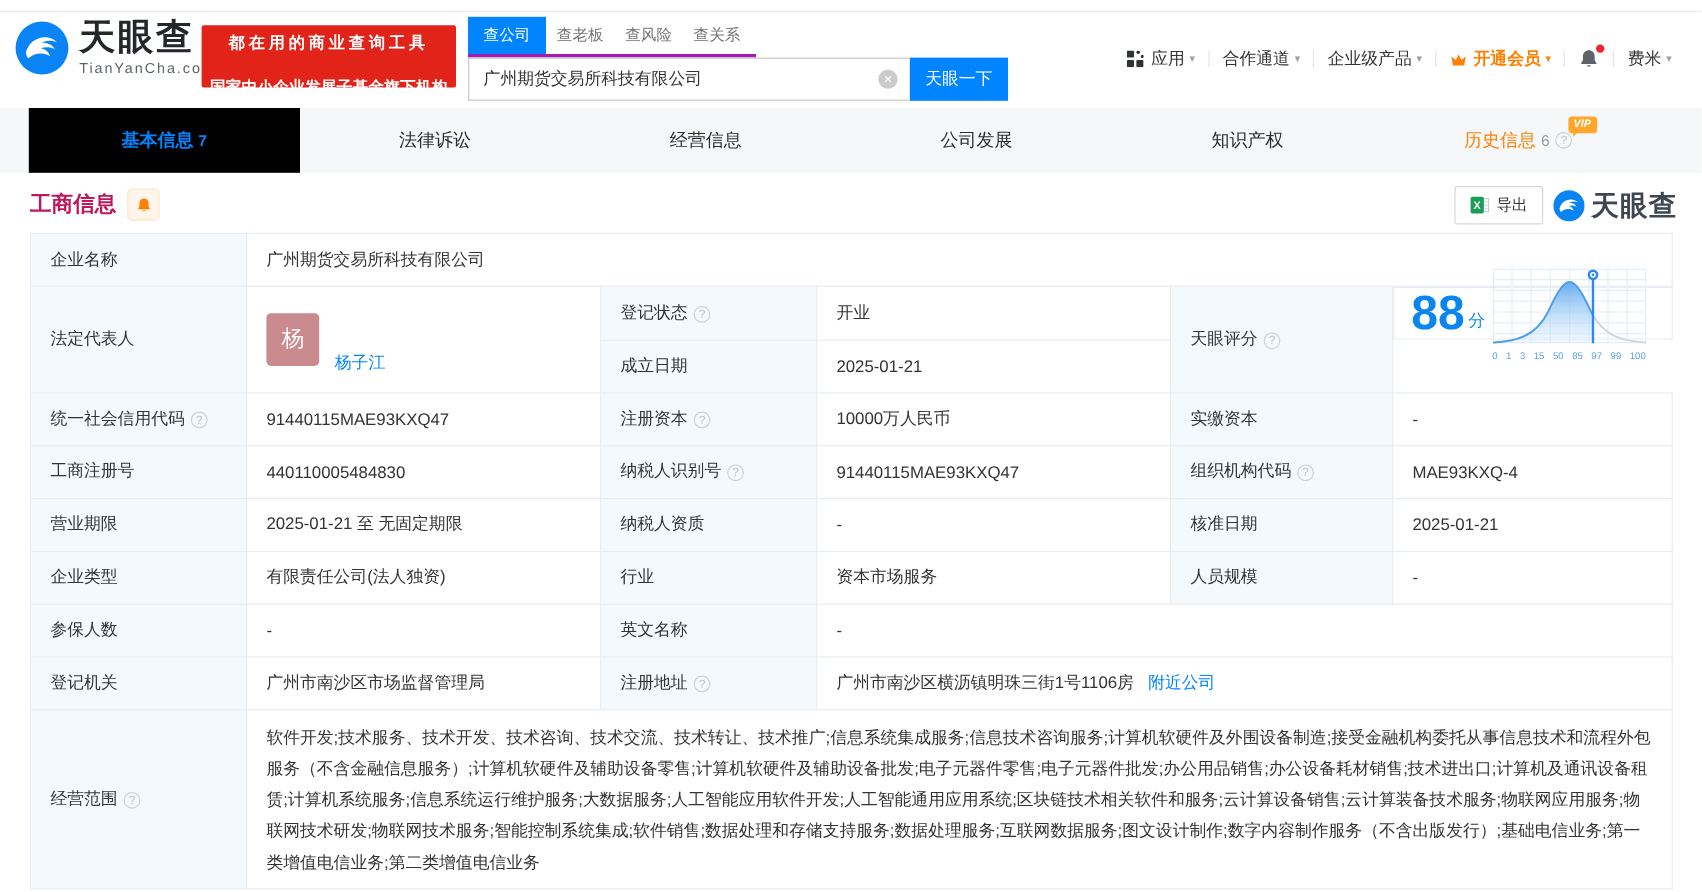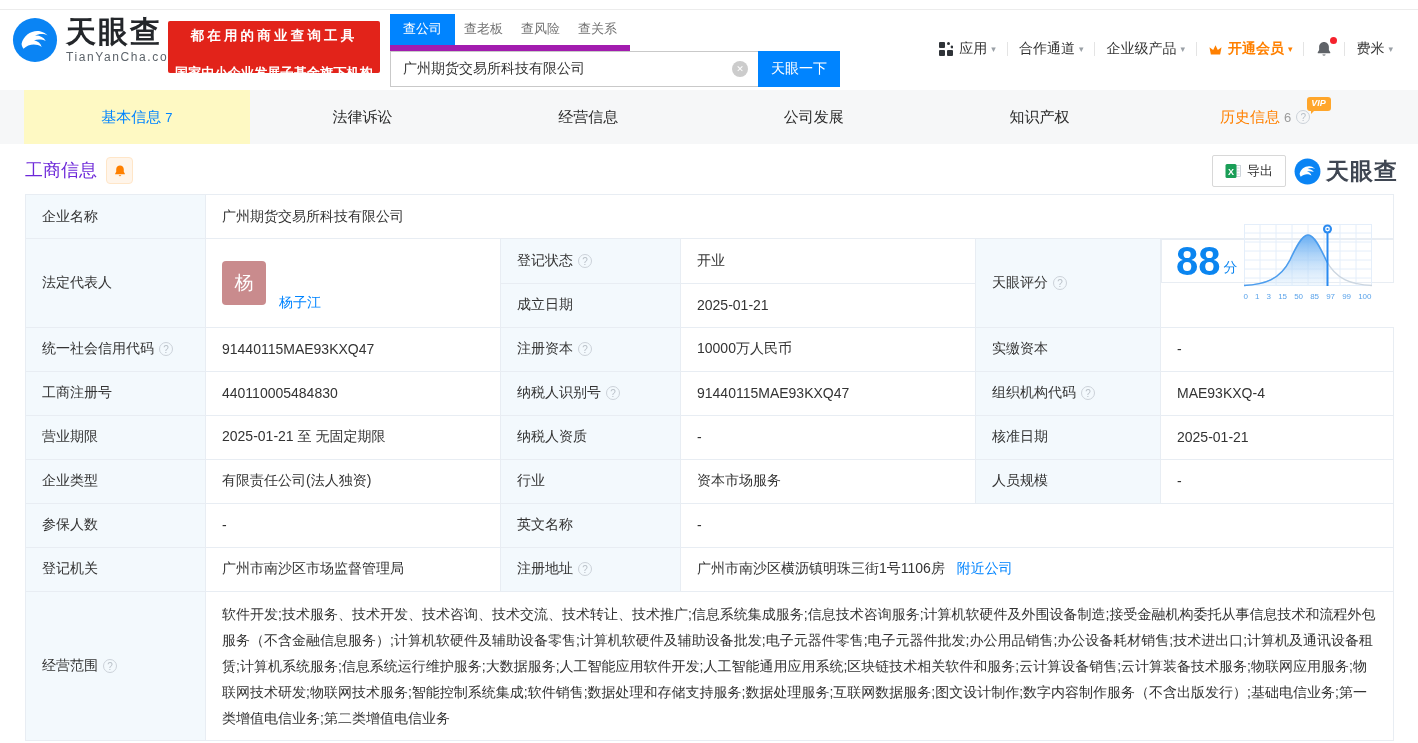--- a/index.html
+++ b/index.html
@@ -13,21 +13,21 @@
   .header { position: relative; height: 90px; background: #fff; }
   .hairline { position: absolute; top: 9px; left: 0; width: 100%; height: 1px; background: #ececec; }
   .logo { position: absolute; left: 12px; top: 16px; display: flex; align-items: center; cursor: pointer; }
   .logo-texts { margin-left: 8px; }
   .logo-name { font-size: 30px; font-weight: bold; color: #23262a; line-height: 32px; letter-spacing: 2px; }
   .logo-domain { font-size: 12px; color: #5d646b; letter-spacing: 1.6px; margin-top: 2px; }
   .banner { position: absolute; left: 168px; top: 21px; width: 212px; height: 52px; background: #e2231a; border-radius: 2px; color: #fff; text-align: center; padding-top: 6px; }
   .banner-l1 { font-size: 13.5px; font-weight: bold; letter-spacing: 3.2px; }
   .banner-l2 { font-size: 13px; font-weight: bold; margin-top: 19px; letter-spacing: 0.2px; }
   .search { position: absolute; left: 390px; top: 14px; width: 450px; }
-  .search-tabs { display: flex; align-items: flex-end; width: 240px; border-bottom: 6px solid #a21caf; }
+  .search-tabs { display: flex; align-items: flex-end; width: 240px; border-bottom: 3px solid #a21caf; }
   .stab { font-size: 13px; color: #737373; padding: 6px 9px 7px; cursor: pointer; white-space: nowrap; }
   .stab.active { background: #0084ff; color: #fff; padding: 6px 13px 7px; }
   .search-bar { display: flex; }
   .input-wrap { position: relative; }
   .search-input { width: 368px; height: 36px; border: 1px solid #c9c9c9; border-right: none; padding: 0 34px 0 12px; font-size: 14px; color: #333; outline: none; font-family: inherit; }
   .clear-btn { position: absolute; right: 10px; top: 10px; width: 16px; height: 16px; border-radius: 50%; background: #ccc; color: #fff; font-size: 9px; line-height: 16px; text-align: center; cursor: pointer; }
   .search-btn { width: 82px; height: 36px; background: #0084ff; color: #fff; font-size: 14px; border: none; cursor: pointer; font-family: inherit; }
   .top-nav { position: absolute; right: 14px; top: 40px; display: flex; align-items: center; font-size: 14px; color: #333; }
   .nav-item { display: flex; align-items: center; padding: 0 11px; cursor: pointer; white-space: nowrap; }
   .nav-sep { width: 1px; height: 14px; background: #e4e4e4; }
@@ -35,31 +35,31 @@
   .grid-icon { display: inline-block; margin-right: 6px; }
   .member { color: #ff8000; }
   .member .caret { color: #ff8000; }
   .crown-icon { margin-right: 5px; display: inline-flex; }
   .bell-wrap { position: relative; display: inline-flex; }
   .bell-wrap svg { color: #5f6368; }
   .red-dot { position: absolute; top: -3px; right: -4px; width: 7px; height: 7px; border-radius: 50%; background: #f5222d; }
   
   .tabbar { position: absolute; top: 90px; left: 0; width: 1418px; height: 54px; background: #f6f7f8; display: flex; padding-left: 24px; padding-right: 40px; }
   .tab { flex: 1; display: flex; align-items: center; justify-content: center; font-size: 15px; color: #2b2b2b; cursor: pointer; position: relative; }
-  .tab.active { background: #fef9c3; color: #0084ff; font-weight: normal; }
+  .tab.active { background: #000000; color: #0084ff; font-weight: bold; }
   .tab-count { font-size: 13px; margin-left: 4px; }
   .tab.active .tab-count { color: #0084ff; }
   .tab.history { color: #ff8000; }
   .tab.history .tab-count { color: #9b9b9b; }
   .q-circle { display: inline-block; width: 14px; height: 14px; border: 1px solid #ccd2d9; border-radius: 50%; color: #b9c0c8; font-size: 10px; line-height: 13px; text-align: center; margin-left: 5px; font-weight: normal; }
   .vip-badge { position: absolute; top: 7px; left: calc(50% + 42px); background: #ffa62b; color: #fff; font-size: 9px; font-weight: bold; font-style: italic; padding: 1px 5px 2px 4px; border-radius: 3px; line-height: 11px; }
   .vip-badge::after { content: ""; position: absolute; left: 4px; bottom: -3px; border: 3px solid transparent; border-top-color: #ffa62b; border-left-color: #ffa62b; }
   
   .section-head { position: absolute; top: 150px; left: 0; width: 1418px; height: 44px; }
-  .section-title { position: absolute; left: 25px; top: 8px; font-size: 18px; font-weight: normal; color: #6d28d9; }
+  .section-title { position: absolute; left: 25px; top: 8px; font-size: 18px; font-weight: bold; color: #be185d; }
   .bell-chip { position: absolute; left: 106px; top: 7px; width: 27px; height: 27px; background: #fff5ea; border: 1px solid #ffe6c8; border-radius: 4px; display: flex; align-items: center; justify-content: center; cursor: pointer; }
   .bell-chip svg { color: #ff8000; }
   .export-btn { position: absolute; right: 132px; top: 5px; height: 32px; background: #fff; border: 1px solid #d8d8d8; border-radius: 2px; display: flex; align-items: center; padding: 0 12px; cursor: pointer; font-size: 13px; color: #333; }
   .export-btn svg { margin-right: 6px; }
   .watermark { position: absolute; right: 20px; top: 6px; display: flex; align-items: center; }
   .wm-text { font-size: 23px; font-weight: bold; color: #3f4652; margin-left: 5px; letter-spacing: 1px; }
   
   .biz-table { position: absolute; top: 194px; left: 25px; width: 1368px; border-collapse: collapse; table-layout: fixed; }
   .biz-table td { border: 1px solid #e8edf3; font-size: 14px; color: #333; padding: 0 16px; height: 44px; vertical-align: middle; }
   td.lbl { background: #f3f9fd; }

